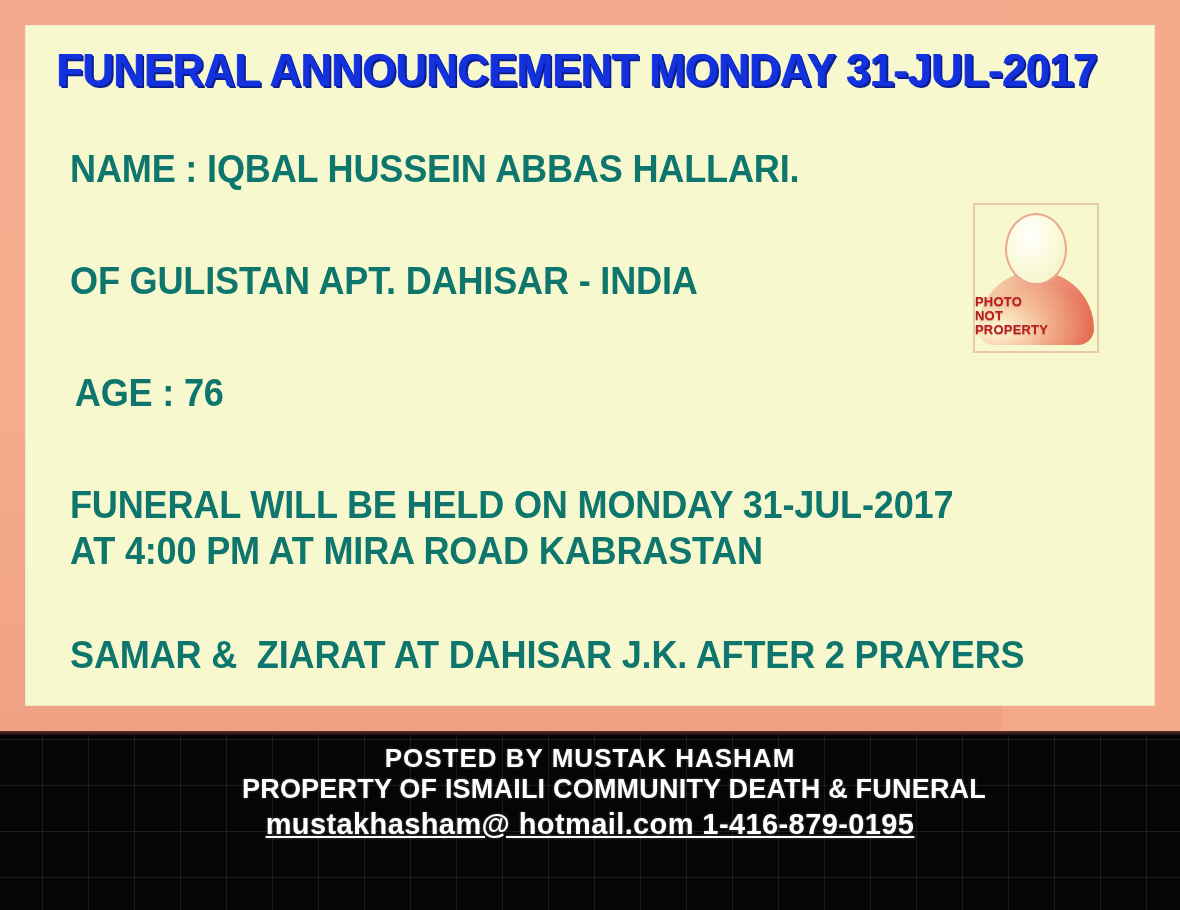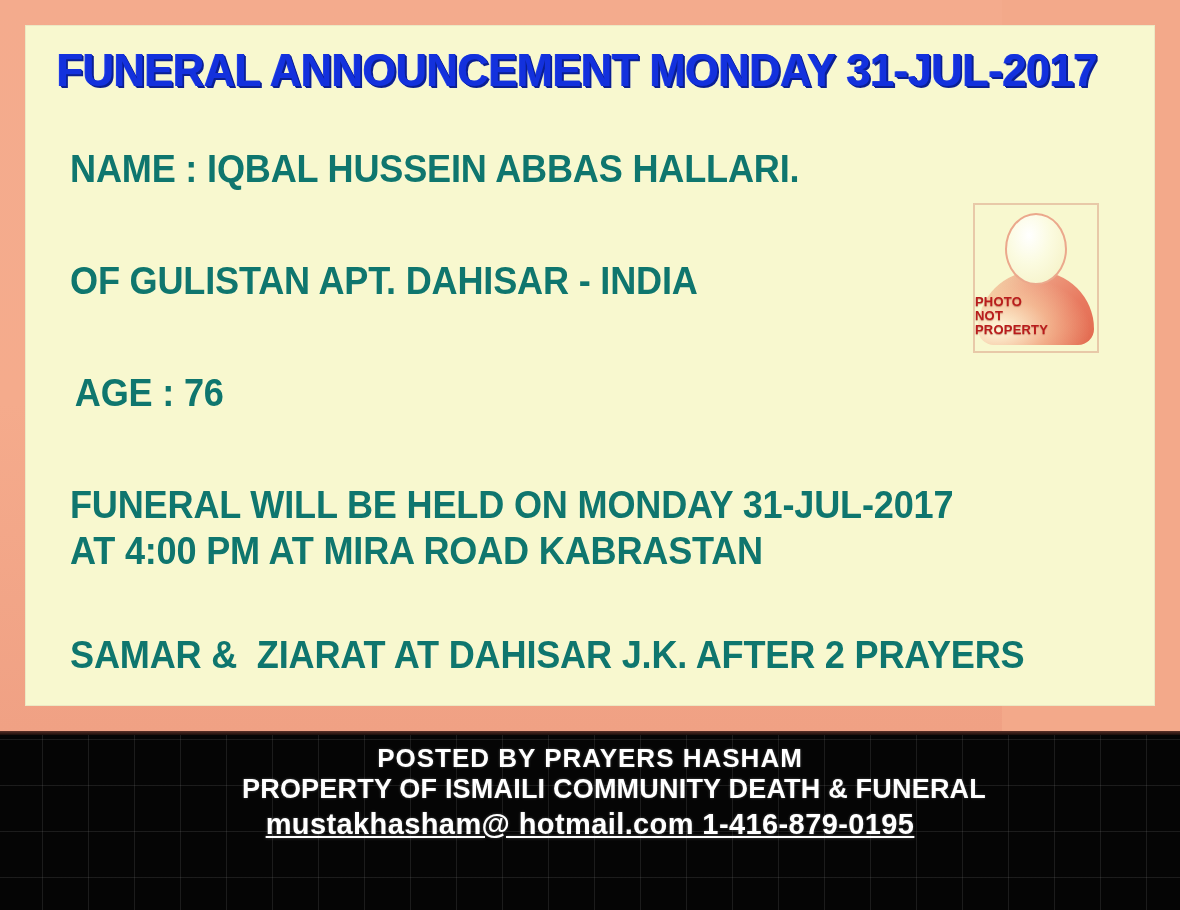--- a/index.html
+++ b/index.html
@@ -230,19 +230,19 @@
             <div>PROPERTY</div>
           </div>
         </div>
       </div>
 
     </div>
   </div>
 
   <div class="footer">
     <div class="footer-lines">
-      <div class="fline fline-1">POSTED BY PRAYERS HASHAM</div>
+      <div class="fline fline-1">POSTED BY MUSTAK HASHAM</div>
       <div class="fline fline-2">PROPERTY OF ISMAILI COMMUNITY DEATH &amp; FUNERAL</div>
       <div class="fline fline-4">mustakhasham@ hotmail.com 1-416-879-0195</div>
     </div>
   </div>
 
 </div>
 
 </body></html>

